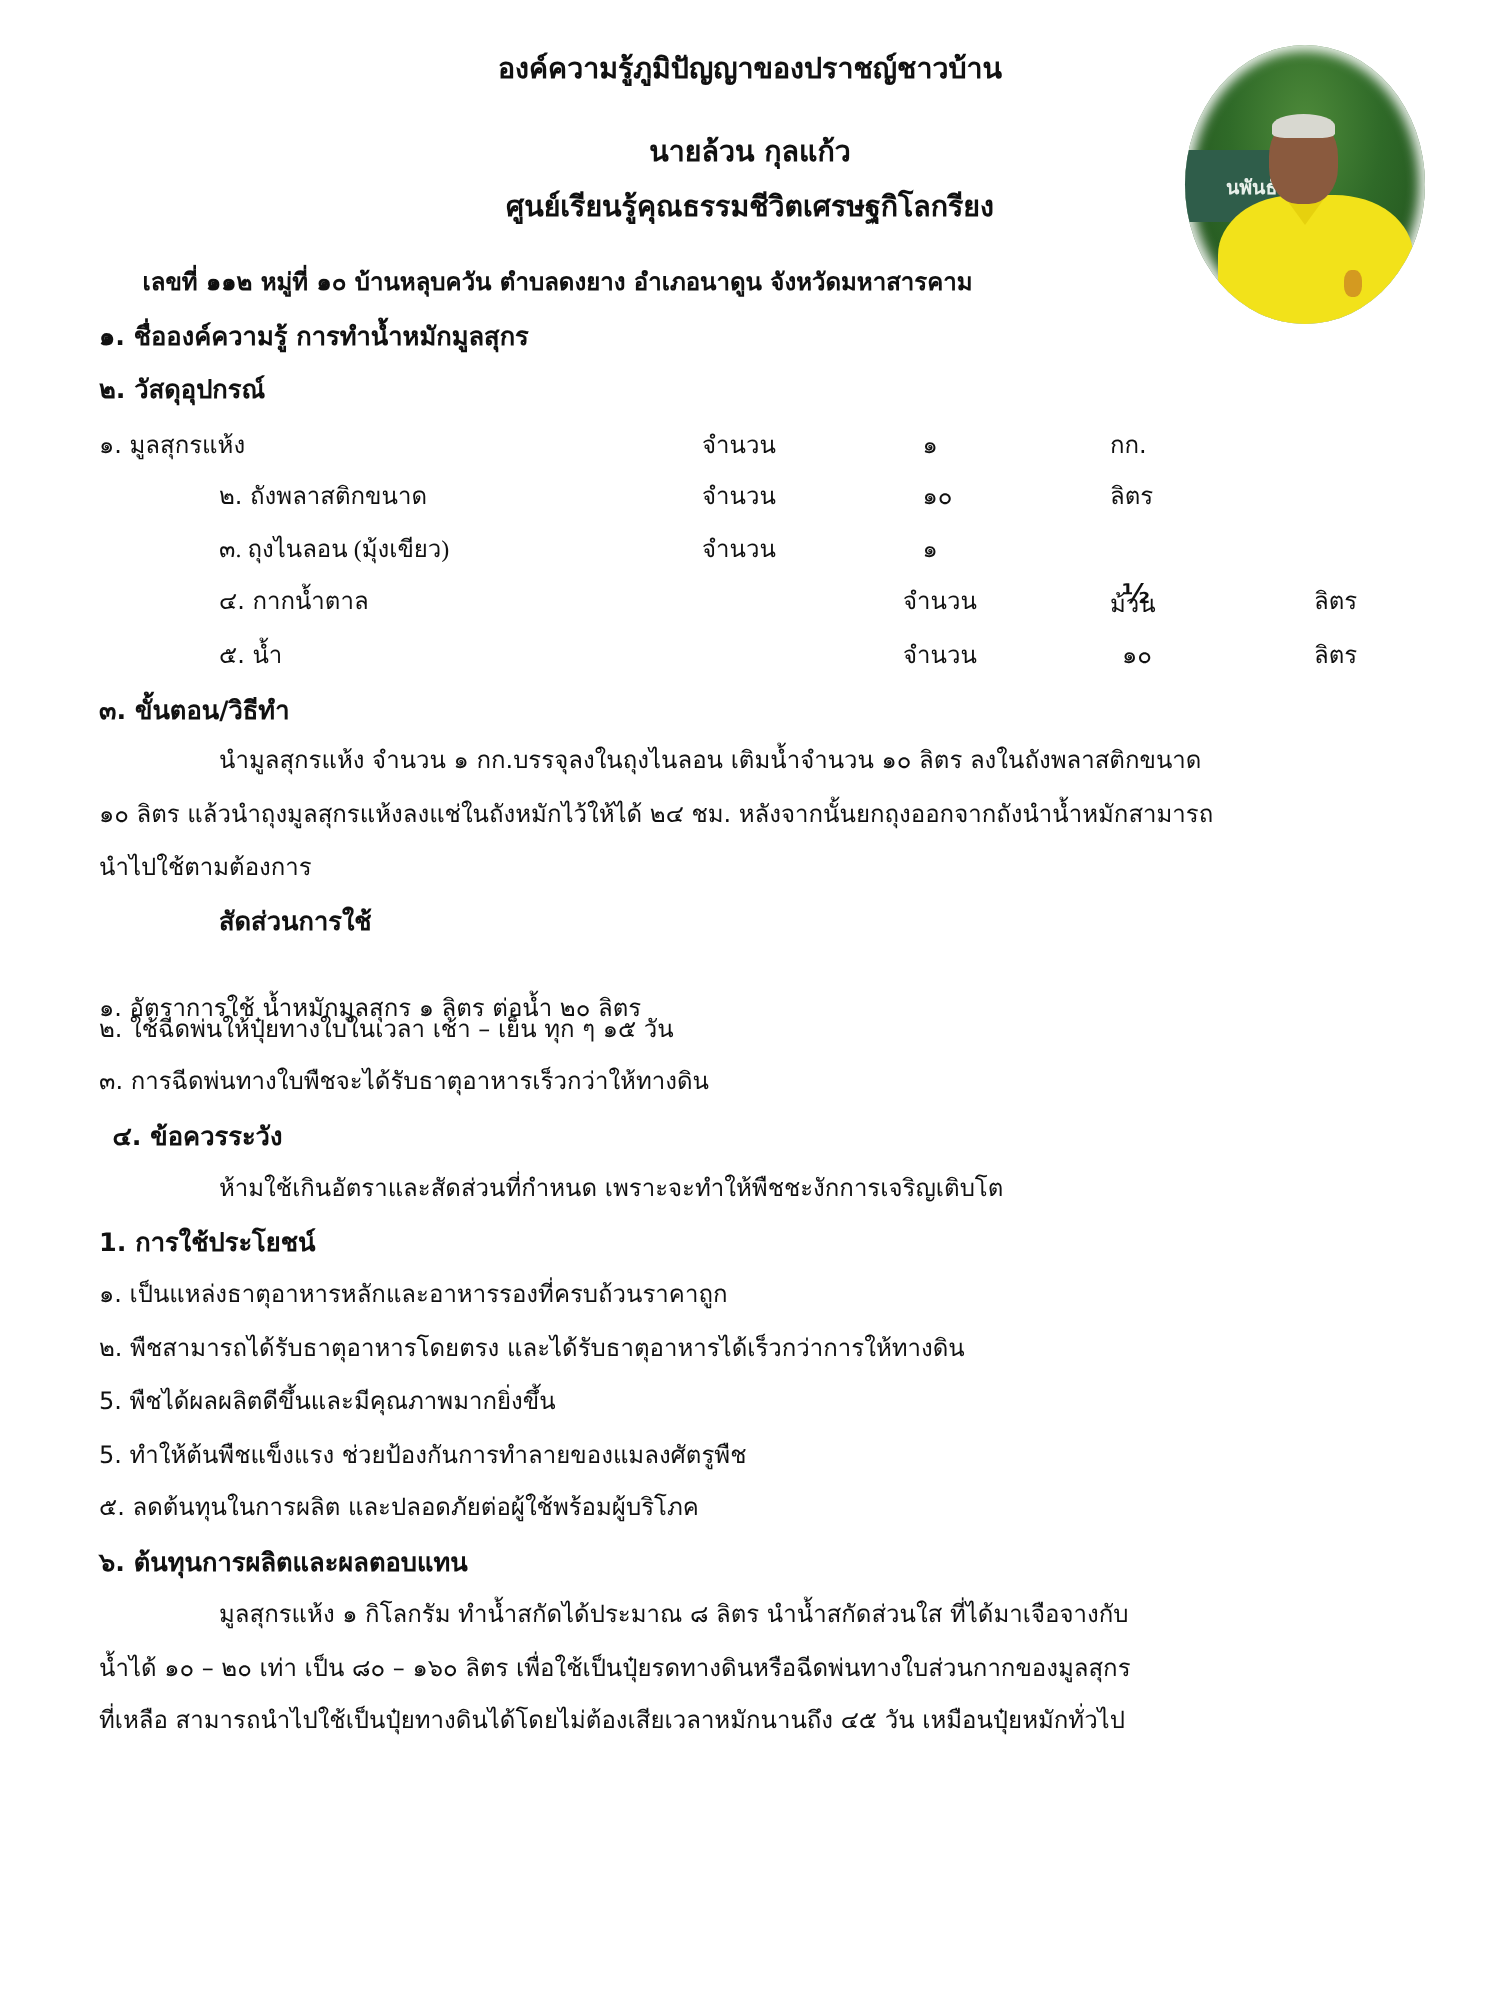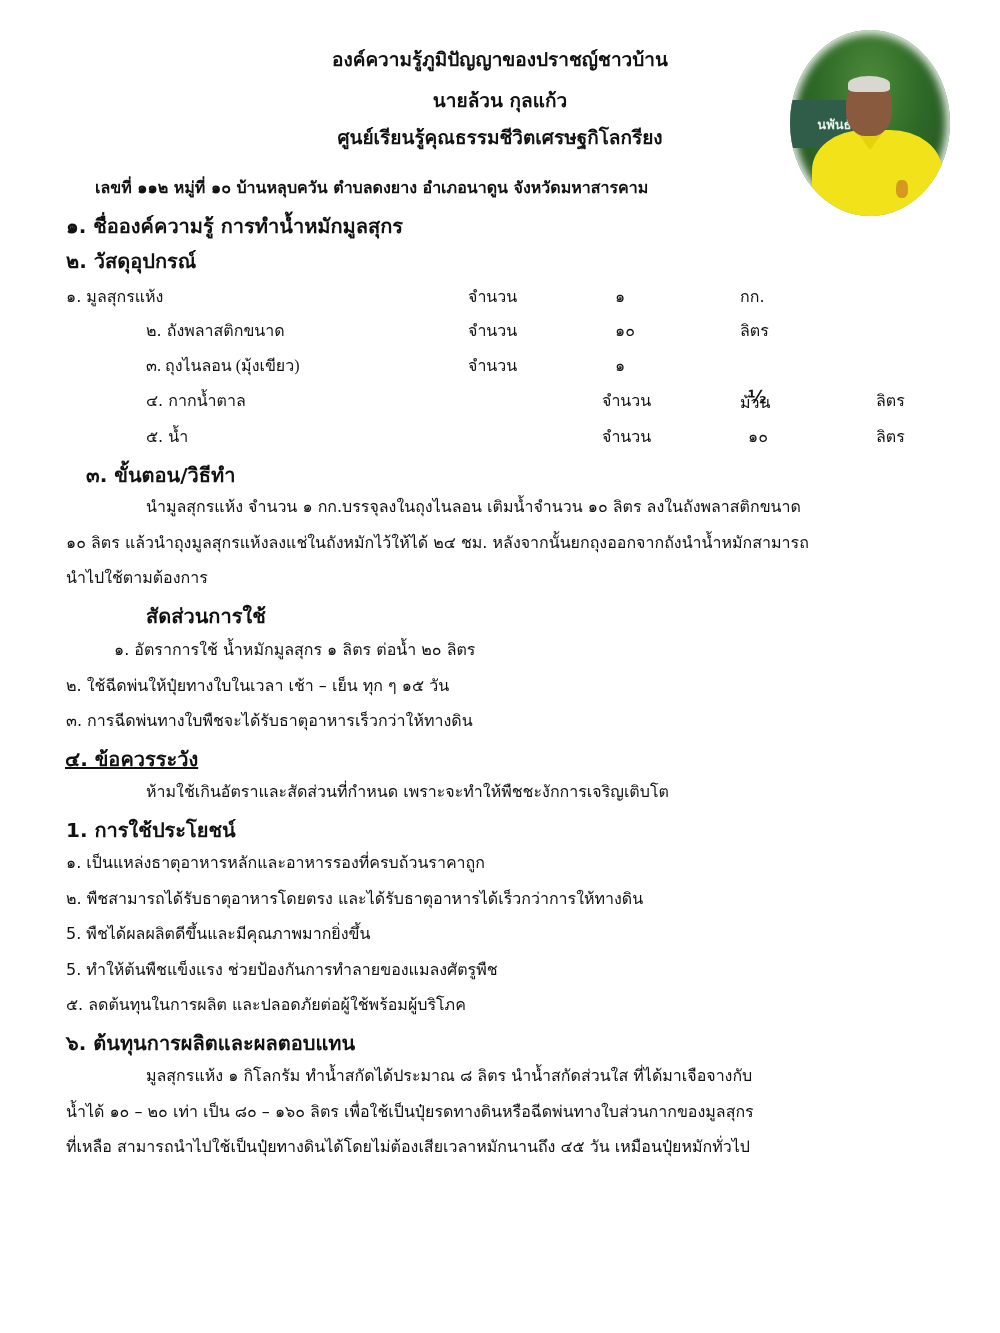--- a/index.html
+++ b/index.html
@@ -5,21 +5,21 @@
   html, body { margin: 0; padding: 0; background: #ffffff; }
   body {
     width: 1000px; height: 1333px; position: relative; overflow: hidden;
     font-family: "DejaVu Sans", "Liberation Sans", sans-serif;
     color: #111111;
   }
   .abs { position: absolute; white-space: nowrap; }
   .title { font-weight: bold; font-size: 19px; text-align: center; left: 240px; width: 520px; }
   .bold { font-weight: bold; }
   .txt { font-size: 16px; }
-  .h { font-size: 20px; font-weight: bold; }
+  .h { font-size: 17px; font-weight: bold; }
   .photo {
     position: absolute; left: 790px; top: 30px; width: 160px; height: 186px;
     border-radius: 50%; overflow: hidden;
     background: radial-gradient(ellipse at 50% 30%, #4e8a3a 0%, #2f6a28 45%, #1f4d1c 100%);
     box-shadow: 0 0 8px 4px rgba(255,255,255,0.9) inset;
   }
   .photo .sign {
     position: absolute; left: 0; top: 70px; width: 70px; height: 48px;
     background: #2f5d4a; color: #e8f0ea; font-size: 13px; font-weight: bold;
     display: flex; align-items: center; justify-content: flex-end; padding-right: 4px;
@@ -41,21 +41,21 @@
     background: #e6d10e; clip-path: polygon(0 0, 50% 100%, 100% 0);
   }
   .photo .badge {
     position: absolute; left: 106px; top: 150px; width: 12px; height: 18px;
     background: #d49a20; border-radius: 40%;
   }
 </style>
 </head>
 <body>
 
-<div class="abs title" style="top:44px;">องค์ความรู้ภูมิปัญญาของปราชญ์ชาวบ้าน</div>
+<div class="abs title" style="top:30px;">องค์ความรู้ภูมิปัญญาของปราชญ์ชาวบ้าน</div>
 <div class="abs title" style="top:85px;">นายล้วน  กุลแก้ว</div>
 <div class="abs title" style="top:122px;">ศูนย์เรียนรู้คุณธรรมชีวิตเศรษฐกิโลกรียง</div>
 
 <div class="photo">
   <div class="sign">นพันธ์ดี</div>
   <div class="shirt"></div>
   <div class="collar"></div>
   <div class="head"></div>
   <div class="hair"></div>
   <div class="badge"></div>
@@ -87,31 +87,31 @@
   <div class="abs txt" style="left:602px; top:388px;">จำนวน</div>
   <div class="abs txt bold" style="left:748px; top:386px; font-size:18px;">½</div>
   <div class="abs txt" style="left:876px; top:388px;">ลิตร</div>
 
   <div class="abs txt" style="left:146px; top:424px;">๕. น้ำ</div>
   <div class="abs txt" style="left:602px; top:424px;">จำนวน</div>
   <div class="abs txt" style="left:748px; top:424px;">๑๐</div>
   <div class="abs txt" style="left:876px; top:424px;">ลิตร</div>
 </div>
 
-<div class="abs h" style="left:66px; top:459px;margin-left:20px;">๓. ขั้นตอน/วิธีทำ</div>
+<div class="abs h" style="left:66px; top:459px;">๓. ขั้นตอน/วิธีทำ</div>
 <div class="abs txt" style="left:146px; top:494px;">นำมูลสุกรแห้ง จำนวน ๑ กก.บรรจุลงในถุงไนลอน เติมน้ำจำนวน ๑๐ ลิตร ลงในถังพลาสติกขนาด</div>
 <div class="abs txt" style="left:66px; top:530px;">๑๐ ลิตร แล้วนำถุงมูลสุกรแห้งลงแช่ในถังหมักไว้ให้ได้ ๒๔ ชม. หลังจากนั้นยกถุงออกจากถังนำน้ำหมักสามารถ</div>
 <div class="abs txt" style="left:66px; top:565px;">นำไปใช้ตามต้องการ</div>
 
 <div class="abs h" style="left:146px; top:600px;">สัดส่วนการใช้</div>
-<div class="abs txt" style="left:66px; top:637px;margin-left:48px;">๑. อัตราการใช้ น้ำหมักมูลสุกร  ๑  ลิตร  ต่อน้ำ  ๒๐   ลิตร</div>
+<div class="abs txt" style="left:66px; top:659px;">๑. อัตราการใช้ น้ำหมักมูลสุกร  ๑  ลิตร  ต่อน้ำ  ๒๐   ลิตร</div>
 <div class="abs txt" style="left:66px; top:673px;">๒. ใช้ฉีดพ่นให้ปุ๋ยทางใบในเวลา เช้า – เย็น ทุก ๆ ๑๕ วัน</div>
 <div class="abs txt" style="left:66px; top:708px;">๓. การฉีดพ่นทางใบพืชจะได้รับธาตุอาหารเร็วกว่าให้ทางดิน</div>
 
-<div class="abs h" style="left:65px; top:743px;text-decoration:underline;">๔. ข้อควรระวัง</div>
+<div class="abs h" style="left:75px; top:743px;">๔. ข้อควรระวัง</div>
 <div class="abs txt" style="left:146px; top:779px;">ห้ามใช้เกินอัตราและสัดส่วนที่กำหนด เพราะจะทำให้พืชชะงักการเจริญเติบโต</div>
 
 <div class="abs h" style="left:66px; top:814px;">1. การใช้ประโยชน์</div>
 <div class="abs txt" style="left:66px; top:850px;">๑. เป็นแหล่งธาตุอาหารหลักและอาหารรองที่ครบถ้วนราคาถูก</div>
 <div class="abs txt" style="left:66px; top:886px;">๒. พืชสามารถได้รับธาตุอาหารโดยตรง และได้รับธาตุอาหารได้เร็วกว่าการให้ทางดิน</div>
 <div class="abs txt" style="left:66px; top:921px;">5. พืชได้ผลผลิตดีขึ้นและมีคุณภาพมากยิ่งขึ้น</div>
 <div class="abs txt" style="left:66px; top:957px;">5. ทำให้ต้นพืชแข็งแรง ช่วยป้องกันการทำลายของแมลงศัตรูพืช</div>
 <div class="abs txt" style="left:66px; top:992px;">๕. ลดต้นทุนในการผลิต และปลอดภัยต่อผู้ใช้พร้อมผู้บริโภค</div>
 
 <div class="abs h" style="left:66px; top:1027px;">๖. ต้นทุนการผลิตและผลตอบแทน</div>

